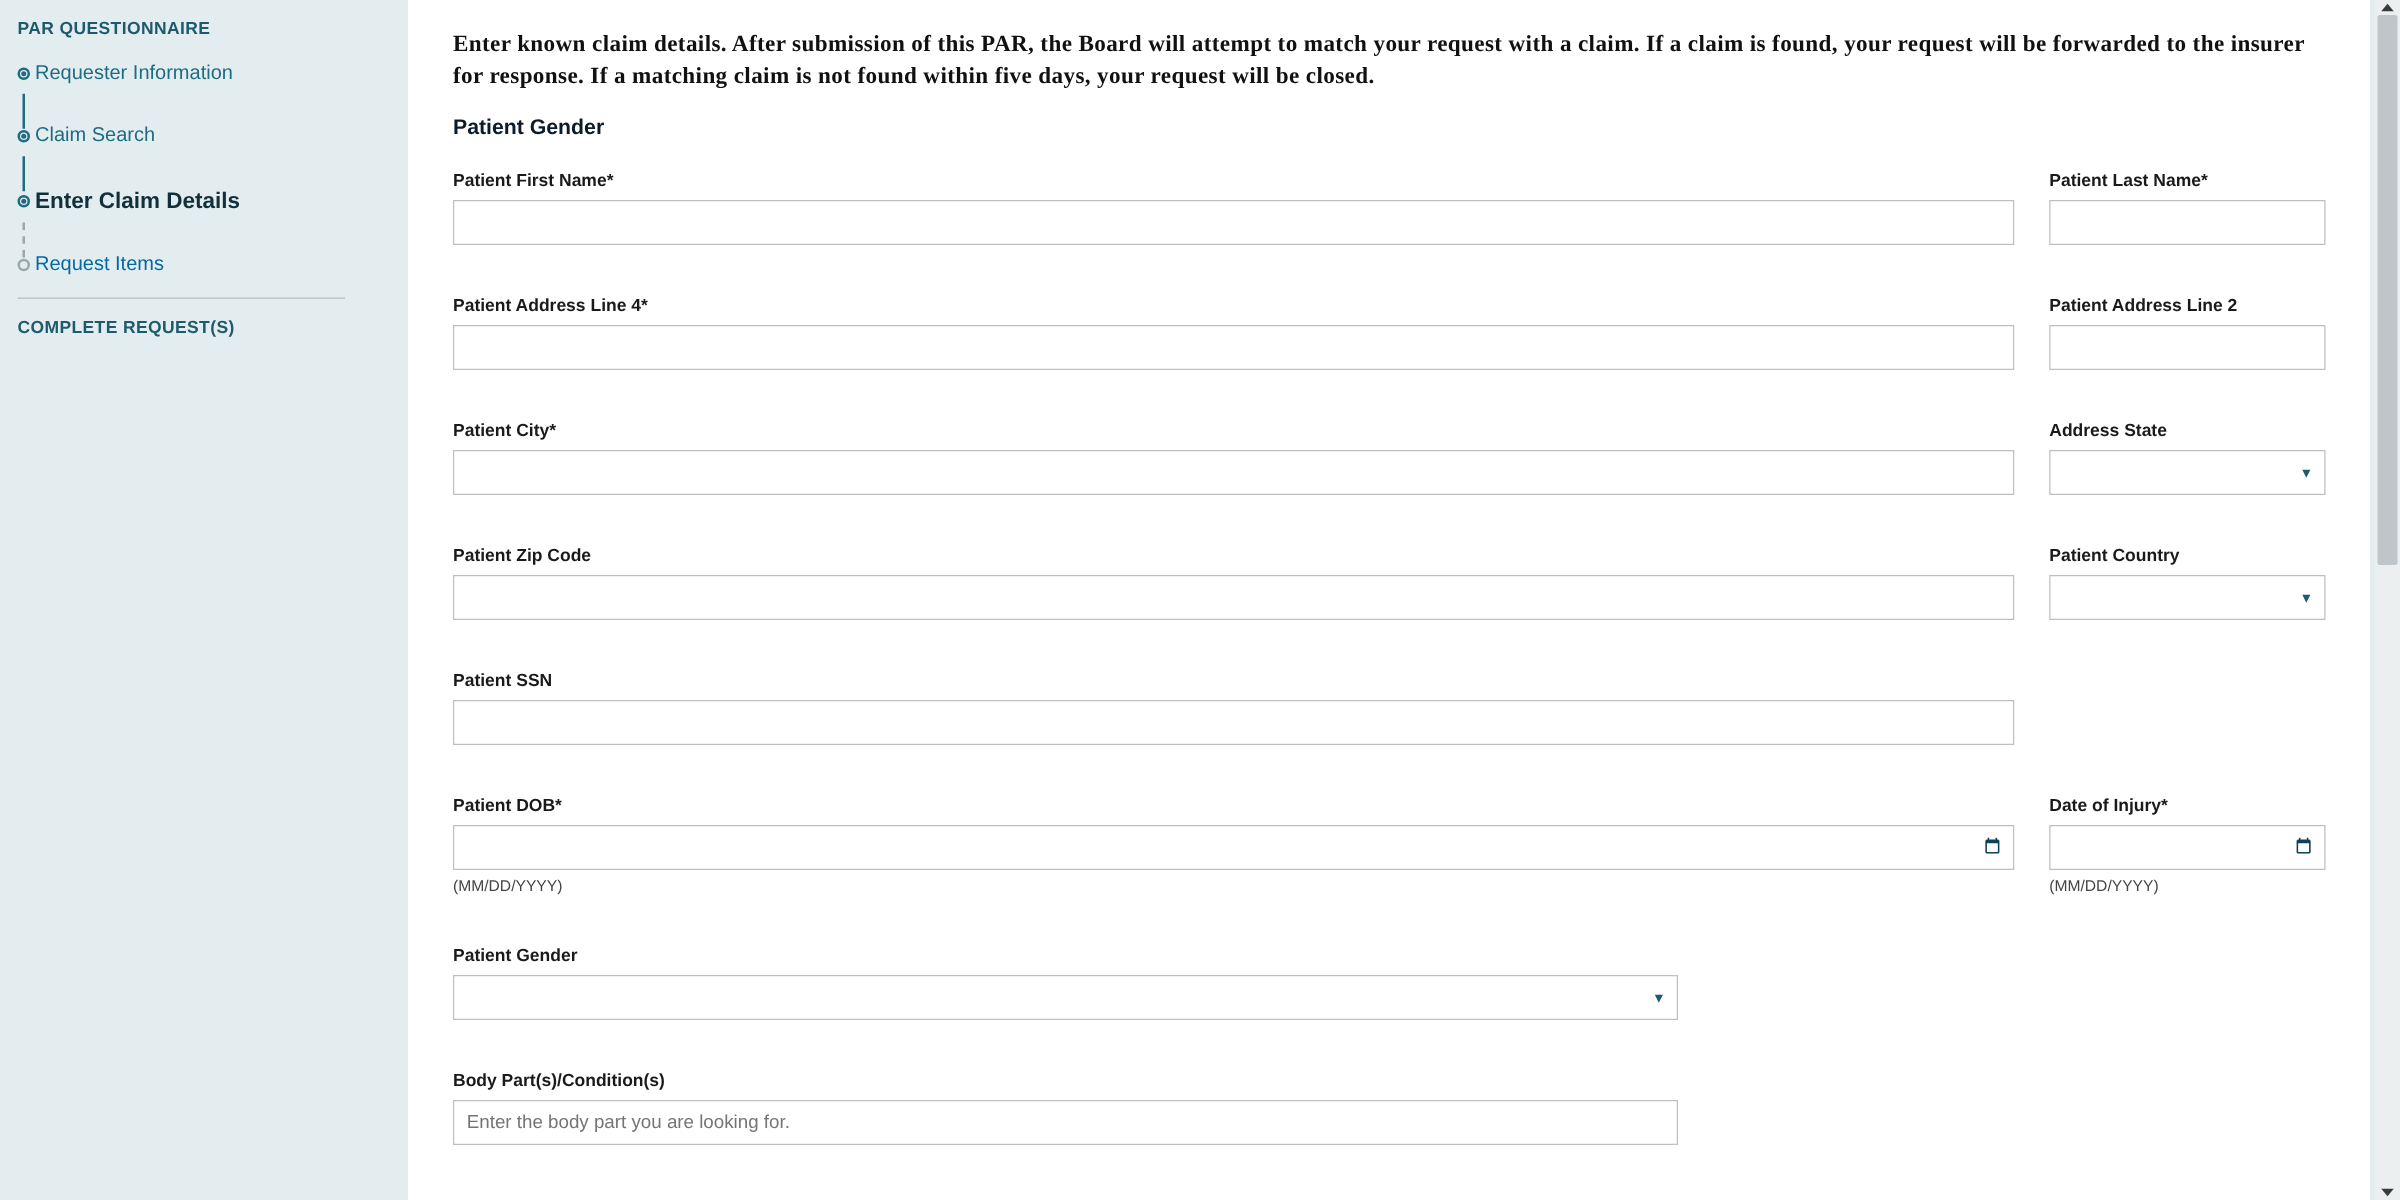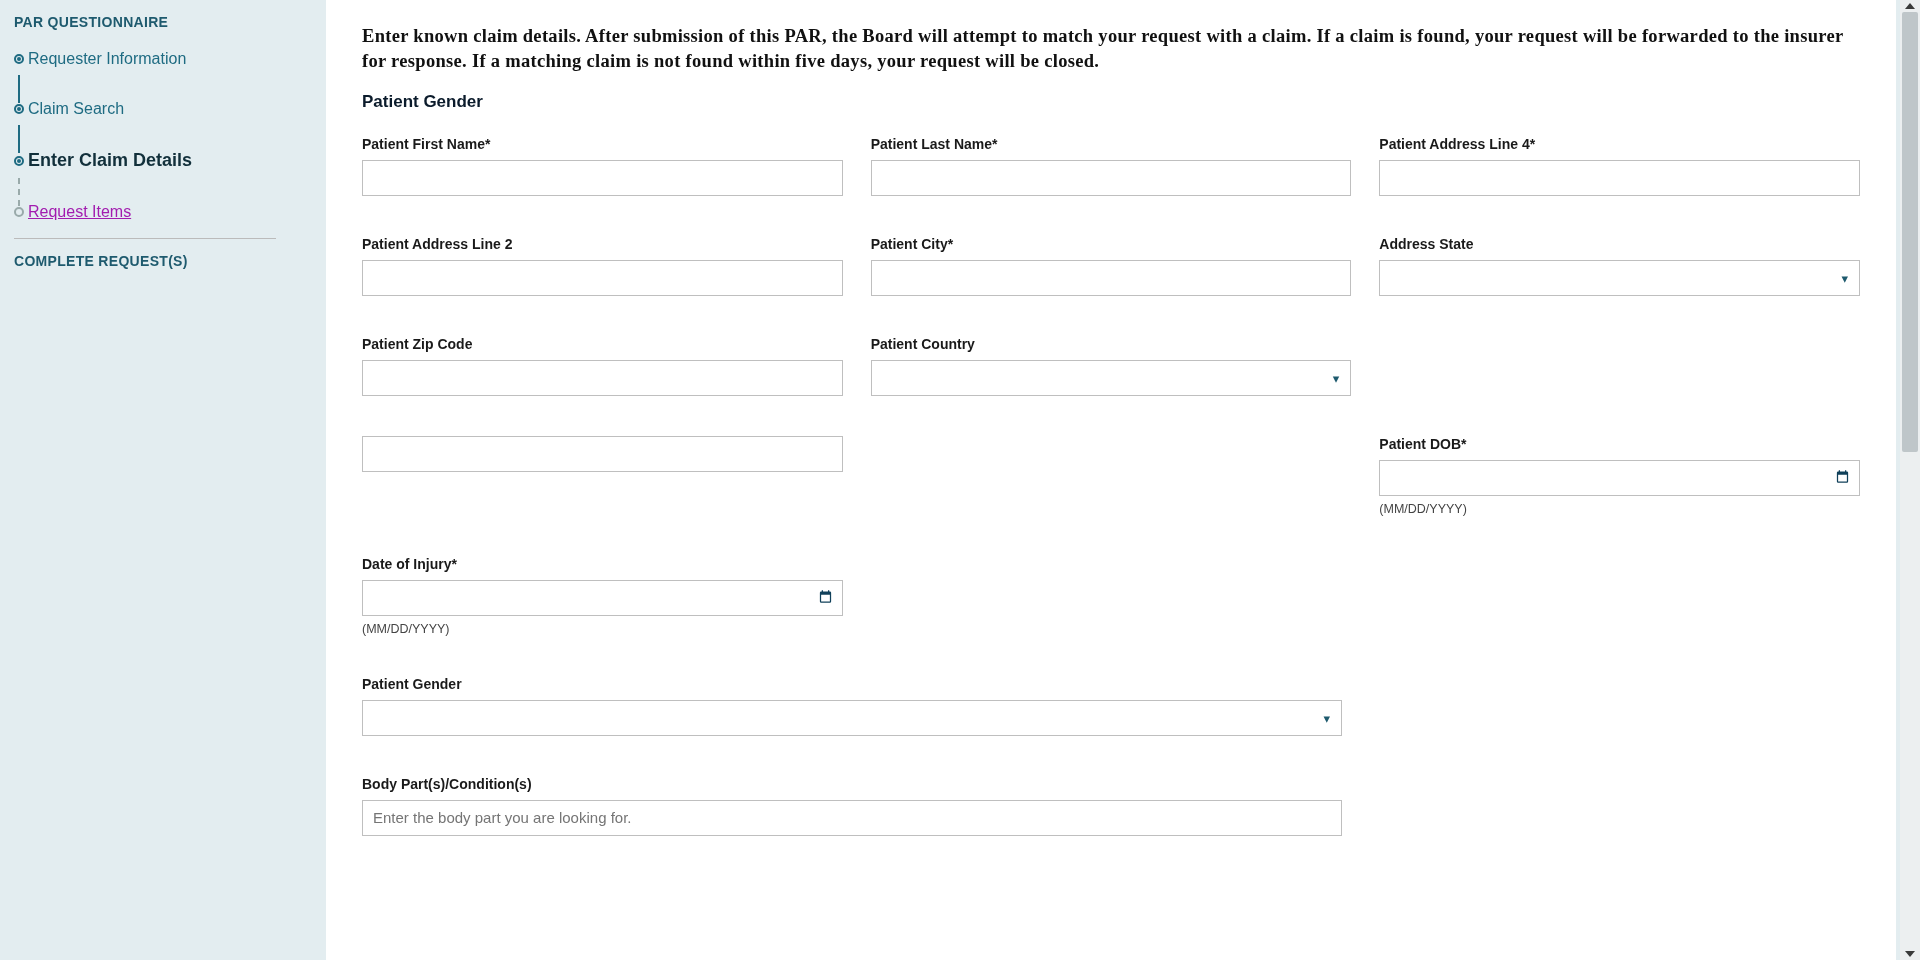--- a/index.html
+++ b/index.html
@@ -49,21 +49,21 @@
     display: flex;
     align-items: center;
     justify-content: center;
   }
   .nav-item .bullet.filled::after {
     content: '';
     width: 4px; height: 4px;
     background: #1e6b82;
     border-radius: 50%;
   }
-  .nav-item.future { color: #a21caf; text-decoration: underline; }
+  .nav-item.future { color: #0369a1; }
   .nav-item.future .bullet { border-color: #9aa; }
   .nav-item.active { font-weight: 700; color: #12303b; font-size: 18px; }
   .nav-item .connector {
     position: absolute;
     left: 4px;
     top: 100%;
     width: 2px;
     height: 28px;
     background: #1e6b82;
   }
@@ -110,21 +110,21 @@
     font-family: Liberation Serif, serif;
   }
   .section-title {
     font-size: 17px;
     font-weight: 700;
     color: #0b1b2b;
     margin-bottom: 24px;
   }
   .form-grid {
     display: grid;
-    grid-template-columns: 1fr 1fr 1fr;
+    grid-template-columns: 1fr;
     column-gap: 28px;
     row-gap: 0;
     max-width: 1500px;
   }
   .field { margin-bottom: 40px; }
   .field.full { grid-column: 1 / span 2; }
   .field.half-only { grid-column: 1 / span 1; }
   .field label {
     display: block;
     font-size: 14px;
@@ -273,20 +273,21 @@
         </div>
         <div class="field">
           <label>Patient Country</label>
           <div class="select-wrap">
             <select class="control"><option></option></select>
             <span class="chev">▾</span>
           </div>
         </div>
 
         <div class="field half-only">
+          <label>Patient SSN</label>
           <input class="control" type="text" style="">
         </div>
         <div class="spacer"></div>
 
         <div class="field">
           <label><span class="req">Patient DOB</span></label>
           <div class="date-wrap">
             <input class="control" type="text" style="">
             <span class="cal">
               <svg width="15" height="15" viewBox="0 0 24 24" fill="#10405a">

